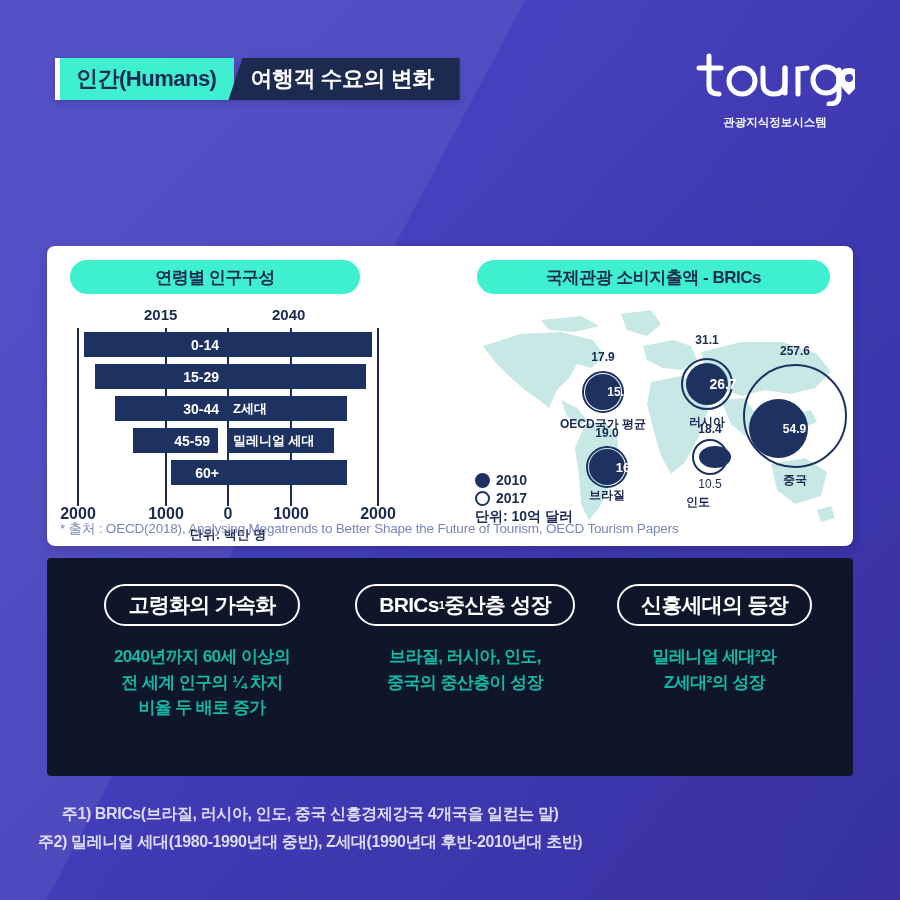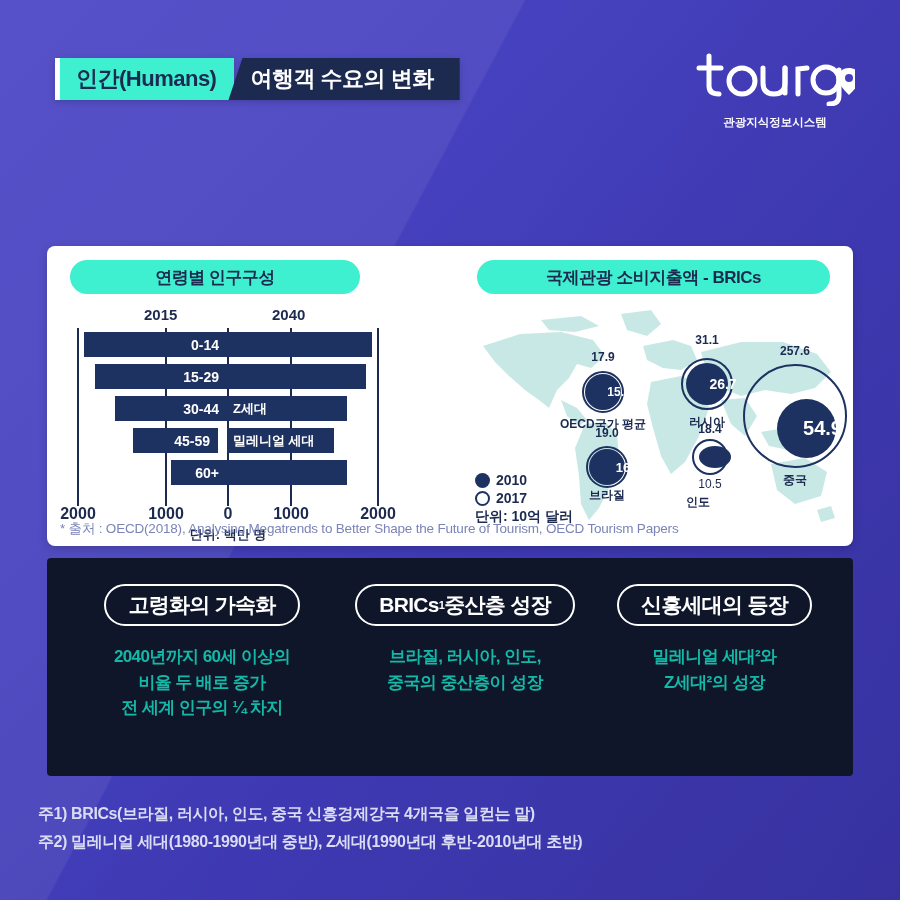--- a/index.html
+++ b/index.html
@@ -152,21 +152,21 @@
     border: 2px solid #ffffff; border-radius: 21px;
     color: #ffffff; font-size: 21px; font-weight: bold; letter-spacing: -0.7px;
     white-space: nowrap;
   }
   .cap sup { font-size: 11px; vertical-align: super; }
   .desc {
     margin-top: 18px; color: #14b8a6; font-size: 17px; font-weight: bold;
     line-height: 1.5; letter-spacing: -0.6px;
   }
 
-  .footnotes { position: absolute; left: 38px; top: 800px; }
+  .footnotes { position: absolute; left: 38px; top: 800px; text-align: center; }
   .footnote {
     color: #d9dcf2; font-size: 16px; font-weight: bold;
     letter-spacing: -0.4px; line-height: 1.75;
   }
 </style>
 </head>
 <body>
 
 <div id="page">
 
@@ -317,21 +317,21 @@
       <div class="bub-name" style="left:242px; top:110px;">러시아</div>
 
       <div class="bub-top" style="left:245px; top:118px;">18.4</div>
       <div class="bubble-outer" style="left:227px; top:135px; width:36px; height:36px;"></div>
       <div class="bubble-inner" style="left:234px; top:142px; width:22px; height:22px; font-size:0px;"></div>
       <div class="bub-mid" style="left:245px; top:173px;">10.5</div>
       <div class="bub-name" style="left:233px; top:190px;">인도</div>
 
       <div class="bub-top" style="left:330px; top:40px;">257.6</div>
       <div class="bubble-outer" style="left:278px; top:60px; width:104px; height:104px;"></div>
-      <div class="bubble-inner" style="left:312px; top:95px; width:59px; height:59px; font-size:20px;">54.9</div>
+      <div class="bubble-inner" style="left:284px; top:95px; width:59px; height:59px; font-size:12px;">54.9</div>
       <div class="bub-name" style="left:330px; top:168px;">중국</div>
 
       <div class="legend">
         <div class="legend-row">
           <div class="dot-fill"></div>
           <div class="legend-txt">2010</div>
         </div>
         <div class="legend-row">
           <div class="dot-open"></div>
           <div class="legend-txt">2017</div>
@@ -342,22 +342,22 @@
 
     <div class="source" style="position:absolute; left:13px; top:274px;">* 출처 : OECD(2018), Analysing Megatrends to Better Shape the Future of Tourism, OECD Tourism Papers</div>
   </div>
 
   <div class="panel">
 
     <div class="col" style="left:20px; width:270px;">
       <div class="cap">고령화의 가속화</div>
       <div class="desc">
         <div>2040년까지 60세 이상의</div>
+        <div>전 세계 인구의 ¼ 차지</div>
         <div>비율 두 배로 증가</div>
-        <div>전 세계 인구의 ¼ 차지</div>
       </div>
     </div>
 
     <div class="col" style="left:283px; width:270px;">
       <div class="cap">
           <span>BRICs</span>
           <sup>1</sup>
           <span> 중산층 성장</span>
         </div>
       <div class="desc">

